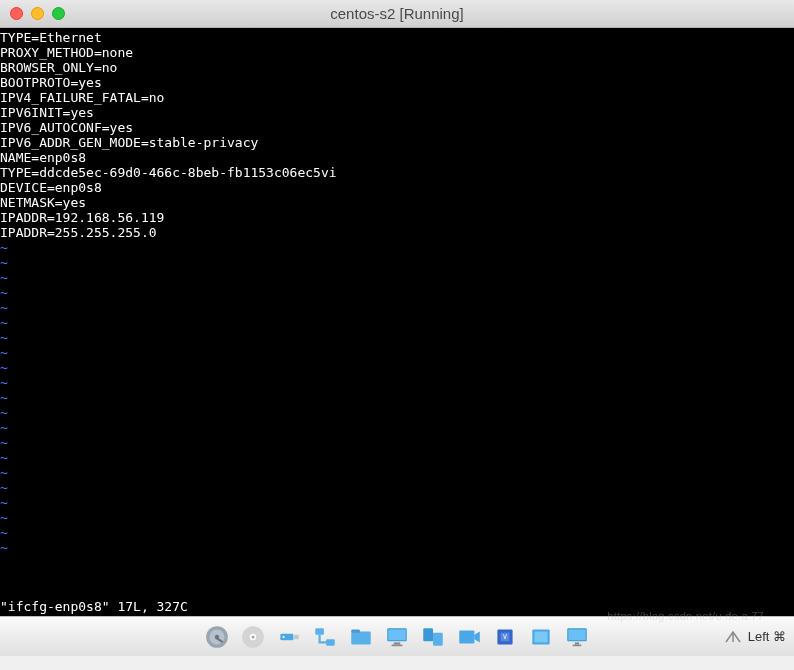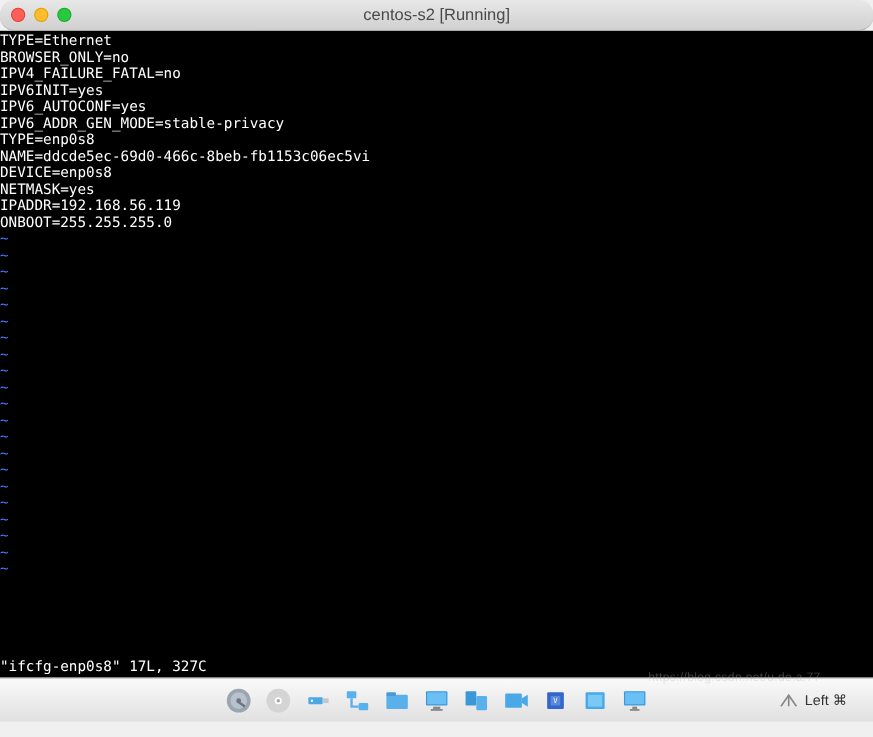--- a/index.html
+++ b/index.html
@@ -12,21 +12,20 @@
       position: relative;
     }
     .titlebar {
       height: 28px;
       background: linear-gradient(to bottom, #e8e8e8, #d0d0d0);
       display: flex;
       align-items: center;
       padding: 12px 10px;
       border-bottom: 1px solid #b0b0b0;
       position: relative;
-      border-radius: 13px;
     }
     .traffic-lights {
       display: flex;
       gap: 8px;
       position: absolute;
       left: 10px;
     }
     .traffic-light {
       width: 13px;
       height: 13px;
@@ -82,30 +81,30 @@
       width: 30px;
       height: 30px;
       display: flex;
       align-items: center;
       justify-content: center;
       border-radius: 4px;
     }
     .toolbar-icon svg { width: 26px; height: 26px; }
     .status-right {
       position: absolute;
-      right: 24px;
+      right: 8px;
       display: flex;
       align-items: center;
       gap: 6px;
       font-size: 13px;
       color: #333;
     }
     .watermark {
       position: absolute;
-      right: 48px;
+      right: 30px;
       bottom: 48px;
       font-size: 11px;
       color: rgba(180,180,180,0.35);
       font-family: sans-serif;
       letter-spacing: 0.3px;
     }
   </style>
 </head>
 <body>
 
@@ -114,31 +113,33 @@
     <div class="traffic-light tl-red"></div>
     <div class="traffic-light tl-yellow"></div>
     <div class="traffic-light tl-green"></div>
   </div>
   <div class="window-title">centos-s2 [Running]</div>
 </div>
 
 <div class="terminal">
   <div id="terminal-content">
       <div class="terminal-line">TYPE=Ethernet</div>
+      <div class="terminal-line">PROXY_METHOD=none</div>
       <div class="terminal-line">BROWSER_ONLY=no</div>
+      <div class="terminal-line">BOOTPROTO=yes</div>
       <div class="terminal-line">IPV4_FAILURE_FATAL=no</div>
       <div class="terminal-line">IPV6INIT=yes</div>
       <div class="terminal-line">IPV6_AUTOCONF=yes</div>
       <div class="terminal-line">IPV6_ADDR_GEN_MODE=stable-privacy</div>
-      <div class="terminal-line">TYPE=enp0s8</div>
-      <div class="terminal-line">NAME=ddcde5ec-69d0-466c-8beb-fb1153c06ec5vi</div>
+      <div class="terminal-line">NAME=enp0s8</div>
+      <div class="terminal-line">TYPE=ddcde5ec-69d0-466c-8beb-fb1153c06ec5vi</div>
       <div class="terminal-line">DEVICE=enp0s8</div>
       <div class="terminal-line">NETMASK=yes</div>
       <div class="terminal-line">IPADDR=192.168.56.119</div>
-      <div class="terminal-line">ONBOOT=255.255.255.0</div>
+      <div class="terminal-line">IPADDR=255.255.255.0</div>
       <div class="terminal-line tilde">~</div>
       <div class="terminal-line tilde">~</div>
       <div class="terminal-line tilde">~</div>
       <div class="terminal-line tilde">~</div>
       <div class="terminal-line tilde">~</div>
       <div class="terminal-line tilde">~</div>
       <div class="terminal-line tilde">~</div>
       <div class="terminal-line tilde">~</div>
       <div class="terminal-line tilde">~</div>
       <div class="terminal-line tilde">~</div>

